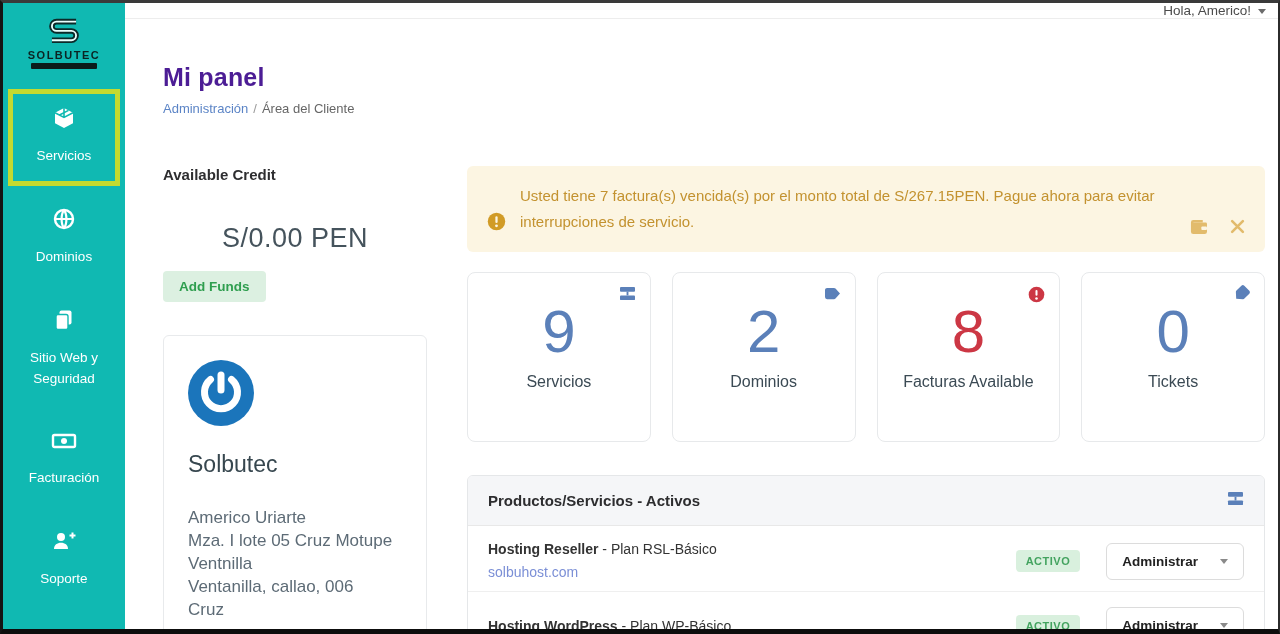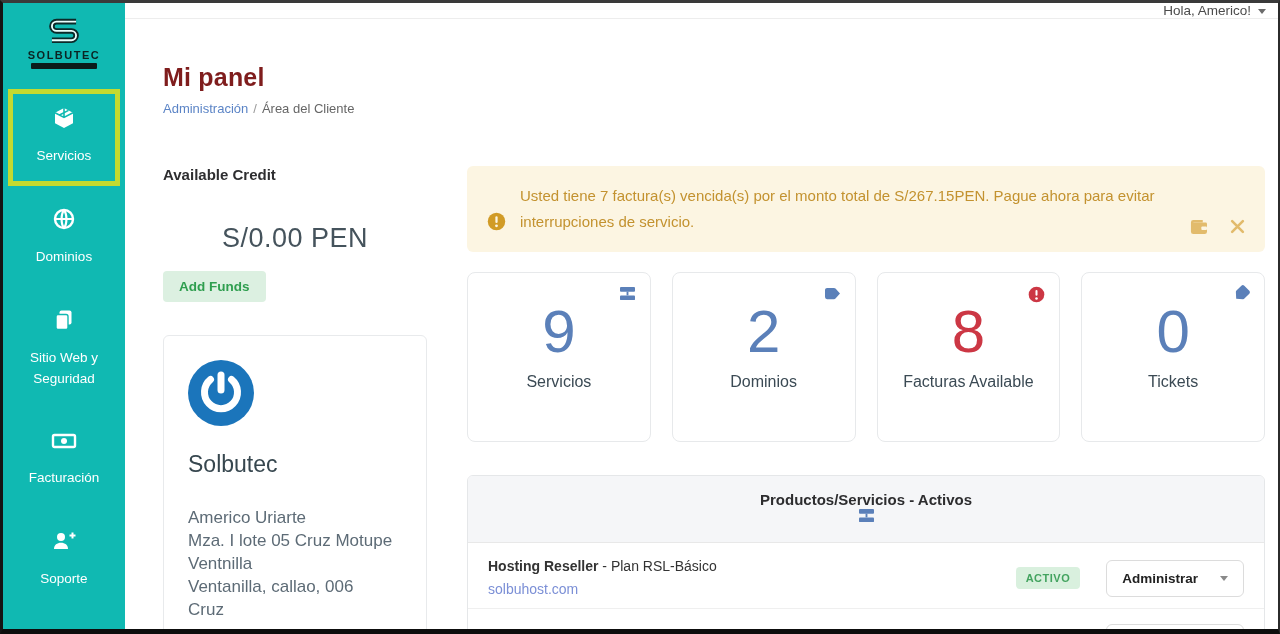--- a/index.html
+++ b/index.html
@@ -26,21 +26,21 @@
   .main-col { flex:1; display:flex; flex-direction:column; background:#fff; min-width:0; }
   .topbar { height:31px; display:flex; align-items:center; justify-content:flex-end;
     padding-right:12px; border-bottom:1px solid #ededed; background:#fff; }
   .greeting { font-size:13.5px; color:#4c4c4c; display:flex; align-items:center; gap:7px; cursor:pointer; }
   .caret { width:0; height:0; border-left:4px solid transparent; border-right:4px solid transparent;
     border-top:5px solid currentColor; display:inline-block; }
   .greeting .caret { color:#6b6b6b; margin-top:2px; }
 
   .main-scroll { padding:0 13px 0 38px; }
   .page-head { margin-top:44px; }
-  .page-title { font-size:25px; font-weight:bold; color:#7f1d1d; letter-spacing:.2px; }
+  .page-title { font-size:25px; font-weight:bold; color:#4c1d95; letter-spacing:.2px; }
   .breadcrumb { margin-top:9px; font-size:13px; }
   .breadcrumb a { color:#5b84c6; text-decoration:none; cursor:pointer; }
   .breadcrumb .sep { color:#9a9a9a; margin:0 5px; }
   .breadcrumb .current { color:#666;text-align:center; }
 
   .content-row { display:flex; gap:40px; margin-top:50px; align-items:flex-start; }
 
   
   .left-col { width:264px; min-width:264px; }
   .credit-heading { font-size:15px; font-weight:bold; color:#2e2e30; }
@@ -65,21 +65,21 @@
   .stat-card { flex:1; height:170px; background:#fff; border:1px solid #e7e9eb; border-radius:8px;
     position:relative; display:flex; flex-direction:column; align-items:center; cursor:pointer; }
   .stat-corner { position:absolute; top:13px; right:14px; }
   .stat-value { margin-top:28px; font-size:60px; font-weight:300; line-height:62px; }
   .stat-value.blue { color:#5b80b9; }
   .stat-value.red { color:#cc3744; }
   .stat-label { margin-top:8px; font-size:16px; color:#3b4a54; text-align:center; line-height:22px; padding:0 20px; }
 
   .panel { margin-top:33px; border:1px solid #e5e7e9; border-radius:6px; background:#fff; overflow:hidden; }
   .panel-header { background:#f5f6f8; border-bottom:1px solid #e8e8e8; padding:15px 20px;
-    display:flex; align-items:center; justify-content:space-between;flex-direction:column; }
+    display:flex; align-items:center; justify-content:space-between; }
   .panel-title { font-size:15px; font-weight:bold; color:#2d2d2f; }
   .product-row { padding:15px 20px 10px; border-bottom:1px solid #efefef; display:flex; align-items:center; }
   .product-info { flex:1; min-width:0; }
   .product-name-line { font-size:14px; color:#333; }
   .product-name { font-weight:bold; }
   .product-domain { margin-top:7px; font-size:14px; color:#7b8fd6; text-decoration:none; display:inline-block; cursor:pointer; }
   .product-domain:empty { display:none; }
   .status-badge { background:#d9f0de; color:#43a35f; font-size:11px; font-weight:bold;
     letter-spacing:.5px; padding:5px 10px; border-radius:4px; margin-right:26px; }
   .btn-manage { background:#fff; border:1px solid #dcdcdc; border-radius:6px; padding:10px 15px;

